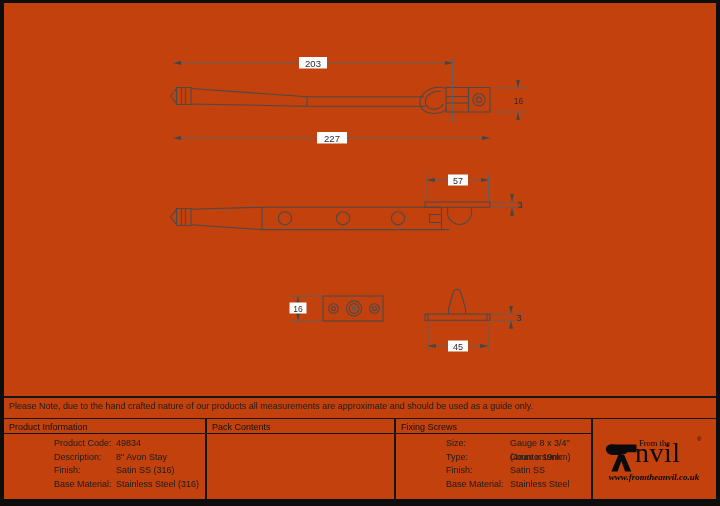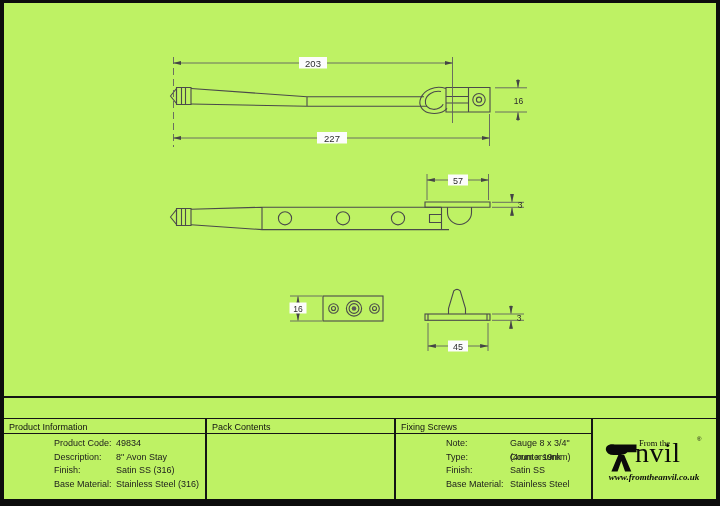--- a/index.html
+++ b/index.html
@@ -1,16 +1,16 @@
 <!DOCTYPE html>
 <html><head>
 <meta charset="utf-8">
 <style>
   html,body{margin:0;padding:0;background:#e8e8e8;}
-  .sheet{position:relative;width:720px;height:506px;background:#bef264;overflow:hidden;
+  .sheet{position:relative;width:720px;height:506px;background:#c2410c;overflow:hidden;
          font-family:"Liberation Sans",sans-serif;color:#1c1c1c;}
   .frame{position:absolute;inset:0;border-style:solid;border-color:#0d0d0d;
          border-width:3px 4px 7px 4px;box-sizing:border-box;pointer-events:none;}
   svg.drawing{position:absolute;left:0;top:0;}
   svg text{font-family:"Liberation Sans",sans-serif;fill:#2d2d2d;}
   .hl{position:absolute;background:#151515;}
   .vl{position:absolute;background:#151515;}
   .note{position:absolute;left:9px;top:401px;width:700px;font-size:9px;}
   .hdr{position:absolute;top:422px;font-size:9px;color:#111;}
   .col{position:absolute;font-size:9px;}
@@ -121,20 +121,21 @@
       <line x1="511" y1="329" x2="511" y2="320.8" marker-end="url(#ar)"></line>
       <text x="519" y="321" text-anchor="middle" font-size="8.5" stroke="none">3</text>
       <path d="M428,323 V351 M488,323 V351"></path>
       <line x1="428" y1="346" x2="488" y2="346" marker-start="url(#ar)" marker-end="url(#ar)"></line>
       <rect x="448" y="340.5" width="20" height="11" fill="#fcfcfc" stroke="none"></rect>
       <text x="458" y="349.8" text-anchor="middle" font-size="9" stroke="none">45</text>
     </g>
   </svg>
 
   <div class="hl" style="left:4px;width:712px;top:396px;height:2px;"></div>
+  <div class="note">Please Note, due to the hand crafted nature of our products all measurements are approximate and should be used as a guide only.</div>
 
   <div class="hl" style="left:4px;width:712px;top:417.5px;height:1.8px;"></div>
   <div class="hl" style="left:4px;width:588px;top:432.5px;height:1.6px;"></div>
   <div class="vl" style="left:205px;top:417.5px;width:1.6px;height:81.5px;"></div>
   <div class="vl" style="left:394px;top:417.5px;width:1.6px;height:81.5px;"></div>
   <div class="vl" style="left:591px;top:417.5px;width:1.6px;height:81.5px;"></div>
 
   <div class="hdr" style="left:9px;">Product Information</div>
   <div class="hdr" style="left:212px;">Pack Contents</div>
   <div class="hdr" style="left:401px;">Fixing Screws</div>
@@ -154,21 +155,21 @@
     </div>
     <div class="kv">
       <span class="k">Base Material:</span>
       <span class="v">Stainless Steel (316)</span>
     </div>
   </div>
 
 
   <div class="col" style="left:401px;top:437px;width:188px;">
     <div class="kv">
-      <span class="k k3">Note:</span>
+      <span class="k k3">Size:</span>
       <span class="v">Gauge 8 x 3/4" (4mm x 19mm)</span>
     </div>
     <div class="kv">
       <span class="k k3">Type:</span>
       <span class="v">Countersunk</span>
     </div>
     <div class="kv">
       <span class="k k3">Finish:</span>
       <span class="v">Satin SS</span>
     </div>

